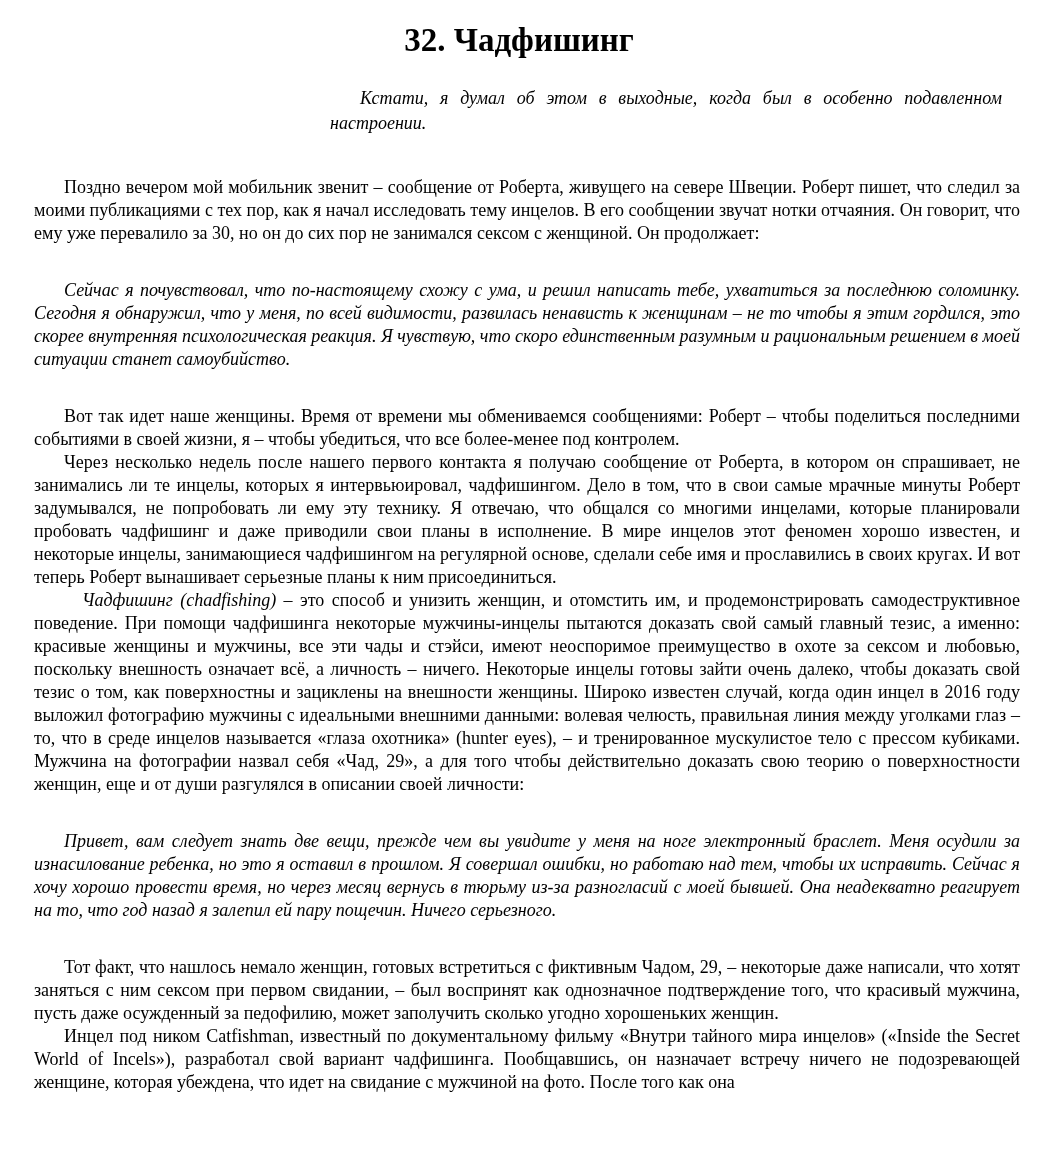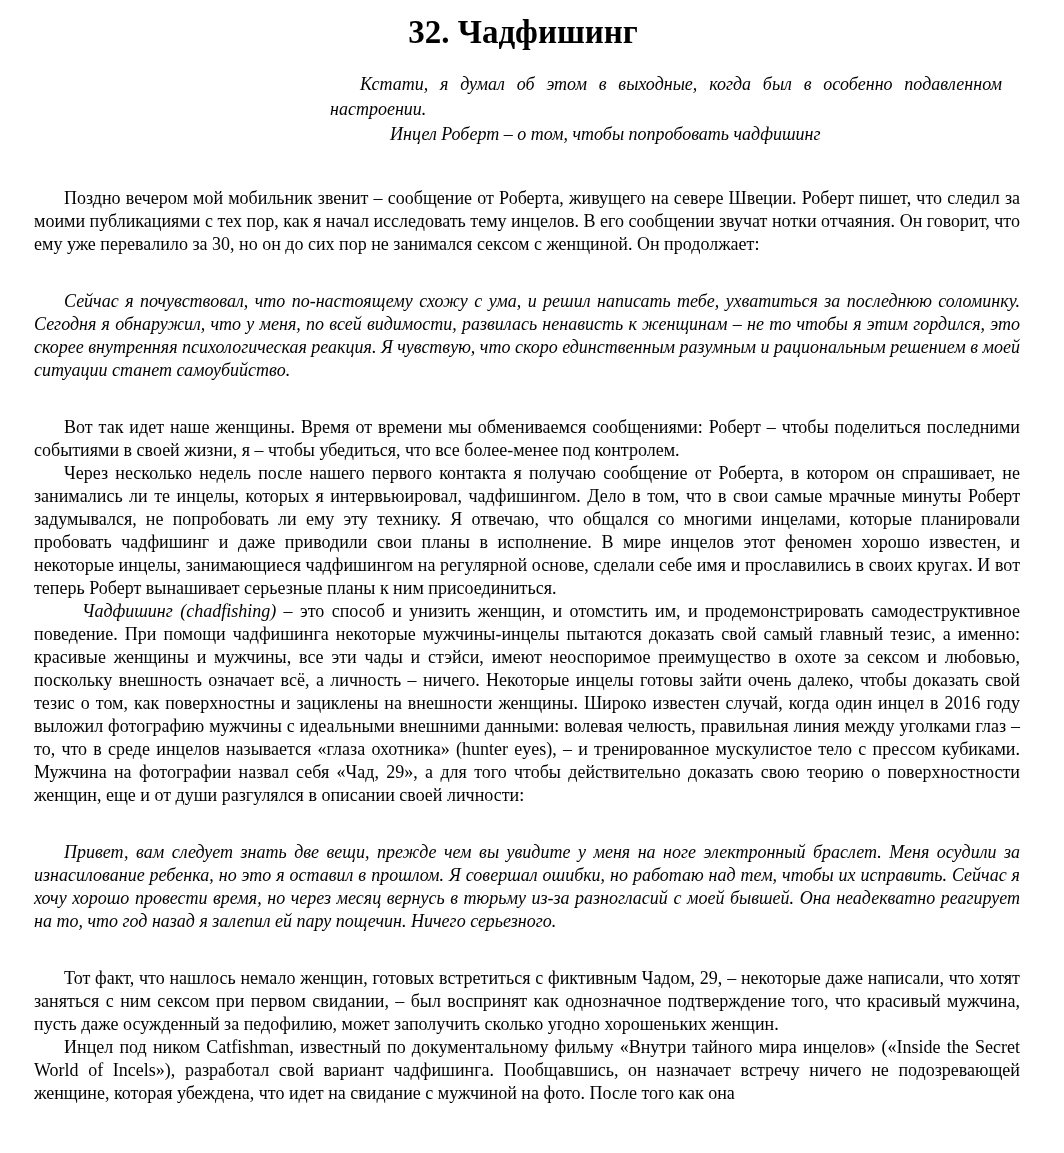--- a/index.html
+++ b/index.html
@@ -8,21 +8,21 @@
     height: 1153px;
     overflow: hidden;
     font-family: "Liberation Serif", "DejaVu Serif", serif;
     color: #000000;
   }
   .page {
     position: relative;
     padding: 0 44px 0 34px;
   }
   h1.chapter-title {
-    margin: 8px;
+    margin: 16px;
     padding-top: 4px;
     height: 50px;
     text-align: center;
     font-size: 33px;
     font-weight: bold;
     line-height: 40px;
     letter-spacing: 0px;
     padding-left: 0;
     margin-left: 0;
   }
@@ -56,21 +56,20 @@
   .em { font-style: italic; margin-left: 18px; }
 </style>
 </head>
 <body>
 
 <div class="page">
   <h1 class="chapter-title">32. Чадфишинг</h1>
 
   <div class="epigraph">
     <p>Кстати, я думал об этом в выходные, когда был в особенно подавленном настроении.</p>
-    <p class="attribution">Инцел Роберт – о том, чтобы попробовать чадфишинг</p>
   </div>
 
   <div class="body-text">
     <p>Поздно вечером мой мобильник звенит – сообщение от Роберта, живущего на севере Швеции. Роберт пишет, что следил за моими публикациями с тех пор, как я начал исследовать тему инцелов. В его сообщении звучат нотки отчаяния. Он говорит, что ему уже перевалило за 30, но он до сих пор не занимался сексом с женщиной. Он продолжает:</p>
     <p class="quote">Сейчас я почувствовал, что по-настоящему схожу с ума, и решил написать тебе, ухватиться за последнюю соломинку. Сегодня я обнаружил, что у меня, по всей видимости, развилась ненависть к женщинам – не то чтобы я этим гордился, это скорее внутренняя психологическая реакция. Я чувствую, что скоро единственным разумным и рациональным решением в моей ситуации станет самоубийство.</p>
     <p>Вот так идет наше женщины. Время от времени мы обмениваемся сообщениями: Роберт – чтобы поделиться последними событиями в своей жизни, я – чтобы убедиться, что все более-менее под контролем.</p>
     <p>Через несколько недель после нашего первого контакта я получаю сообщение от Роберта, в котором он спрашивает, не занимались ли те инцелы, которых я интервьюировал, чадфишингом. Дело в том, что в свои самые мрачные минуты Роберт задумывался, не попробовать ли ему эту технику. Я отвечаю, что общался со многими инцелами, которые планировали пробовать чадфишинг и даже приводили свои планы в исполнение. В мире инцелов этот феномен хорошо известен, и некоторые инцелы, занимающиеся чадфишингом на регулярной основе, сделали себе имя и прославились в своих кругах. И вот теперь Роберт вынашивает серьезные планы к ним присоединиться.</p>
     <p><span class="em">Чадфишинг (chadfishing)</span><span> – это способ и унизить женщин, и отомстить им, и продемонстрировать самодеструктивное поведение. При помощи чадфишинга некоторые мужчины-инцелы пытаются доказать свой самый главный тезис, а именно: красивые женщины и мужчины, все эти чады и стэйси, имеют неоспоримое преимущество в охоте за сексом и любовью, поскольку внешность означает всё, а личность – ничего. Некоторые инцелы готовы зайти очень далеко, чтобы доказать свой тезис о том, как поверхностны и зациклены на внешности женщины. Широко известен случай, когда один инцел в 2016 году выложил фотографию мужчины с идеальными внешними данными: волевая челюсть, правильная линия между уголками глаз – то, что в среде инцелов называется «глаза охотника» (hunter eyes), – и тренированное мускулистое тело с прессом кубиками. Мужчина на фотографии назвал себя «Чад, 29», а для того чтобы действительно доказать свою теорию о поверхностности женщин, еще и от души разгулялся в описании своей личности:</span></p>
     <p class="quote">Привет, вам следует знать две вещи, прежде чем вы увидите у меня на ноге электронный браслет. Меня осудили за изнасилование ребенка, но это я оставил в прошлом. Я совершал ошибки, но работаю над тем, чтобы их исправить. Сейчас я хочу хорошо провести время, но через месяц вернусь в тюрьму из-за разногласий с моей бывшей. Она неадекватно реагирует на то, что год назад я залепил ей пару пощечин. Ничего серьезного.</p>
     <p>Тот факт, что нашлось немало женщин, готовых встретиться с фиктивным Чадом, 29, – некоторые даже написали, что хотят заняться с ним сексом при первом свидании, – был воспринят как однозначное подтверждение того, что красивый мужчина, пусть даже осужденный за педофилию, может заполучить сколько угодно хорошеньких женщин.</p>

